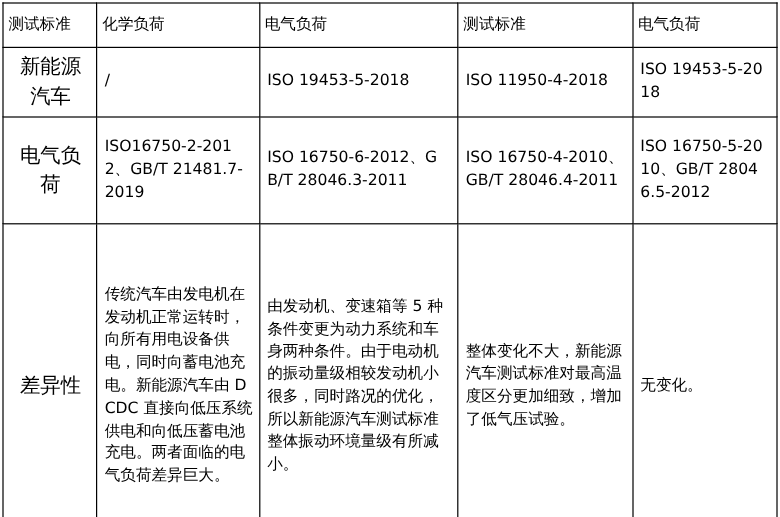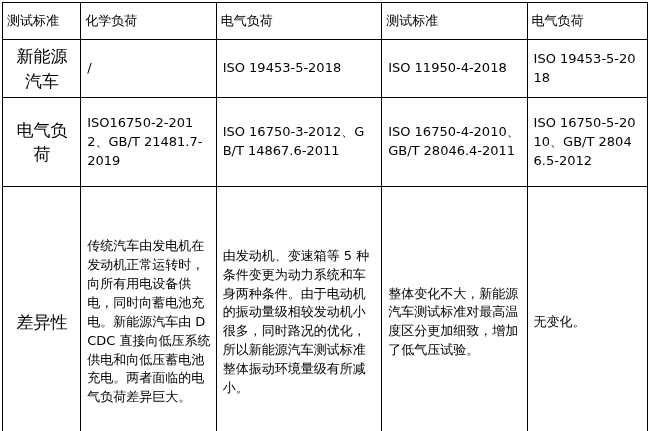--- a/index.html
+++ b/index.html
@@ -96,21 +96,21 @@
         <td class="rowlabel">新能源汽车</td>
         <td class="cell">/</td>
         <td class="cell">ISO 19453-5-2018</td>
         <td class="cell">ISO 11950-4-2018</td>
         <td class="cell">ISO 19453-5-2018</td>
       </tr>
 
       <tr class="r-trad">
         <td class="rowlabel">电气负荷</td>
         <td class="cell">ISO16750-2-2012、GB/T 21481.7-2019</td>
-        <td class="cell">ISO 16750-3-2012、GB/T 14867.6-2011</td>
+        <td class="cell">ISO 16750-6-2012、GB/T 28046.3-2011</td>
         <td class="cell">ISO 16750-4-2010、GB/T 28046.4-2011</td>
         <td class="cell">ISO 16750-5-2010、GB/T 28046.5-2012</td>
       </tr>
 
       <tr class="r-diff">
         <td class="rowlabel diff-label">差异性</td>
         <td class="cell diff-cell just">传统汽车由发电机在发动机正常运转时，向所有用电设备供电，同时向蓄电池充电。新能源汽车由 DCDC 直接向低压系统供电和向低压蓄电池充电。两者面临的电气负荷差异巨大。</td>
         <td class="cell diff-cell just">由发动机、变速箱等 5 种条件变更为动力系统和车身两种条件。由于电动机的振动量级相较发动机小很多，同时路况的优化，所以新能源汽车测试标准整体振动环境量级有所减小。</td>
         <td class="cell diff-cell just">整体变化不大，新能源汽车测试标准对最高温度区分更加细致，增加了低气压试验。</td>
         <td class="cell diff-cell">无变化。</td>

